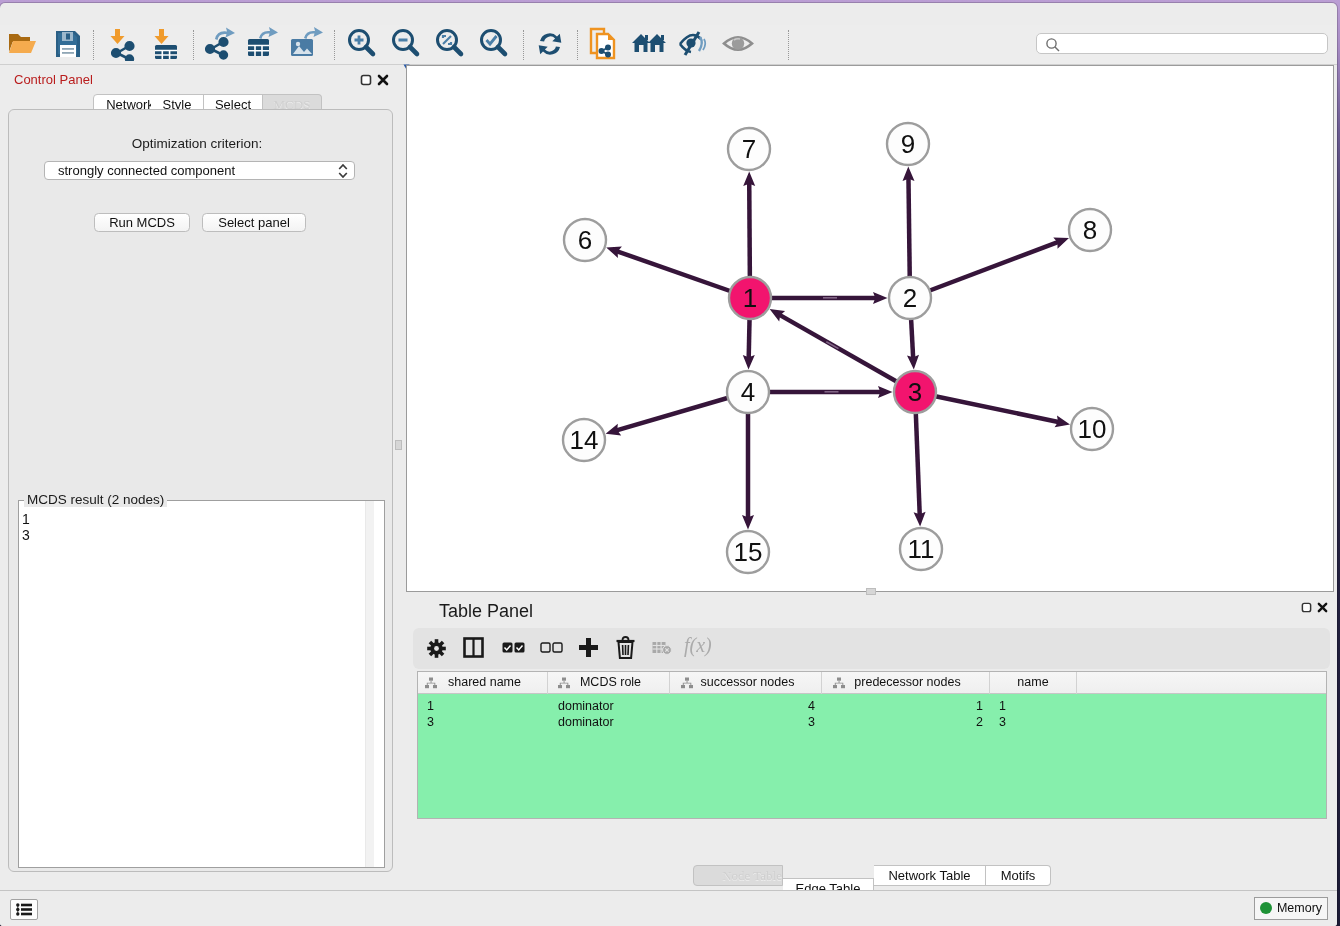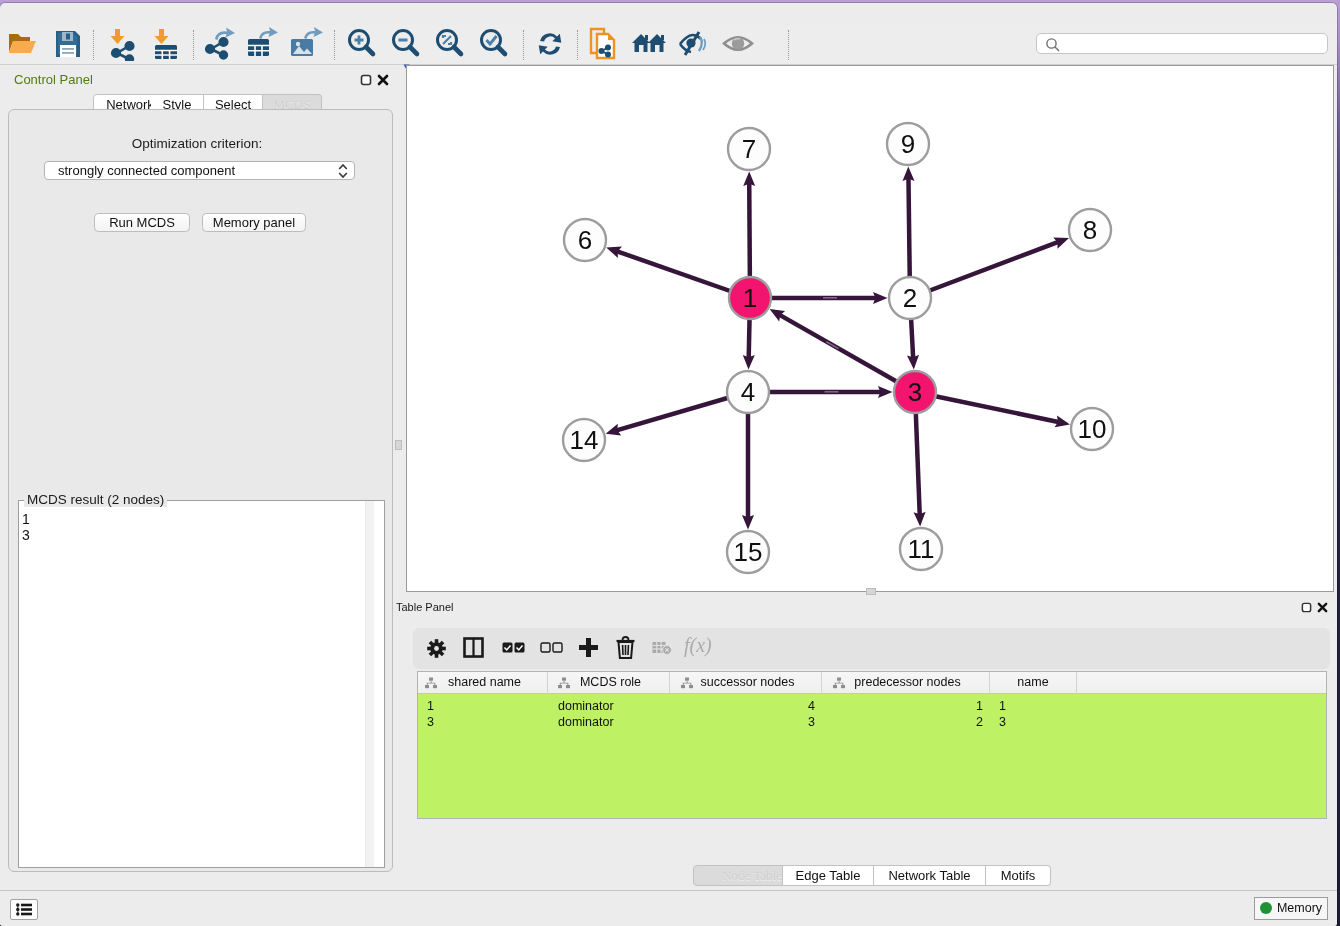--- a/index.html
+++ b/index.html
@@ -17,21 +17,21 @@
   font-size:13px; line-height:22px; color:#b6b6b6; }
 
 #toolbar { position:absolute; left:0; top:22px; width:1337px; height:40px;
   background:#ededed; border-bottom:1px solid #cfcfcf; }
 .tsep { position:absolute; top:5px; height:30px; width:0;
   border-left:1px dotted #989898; }
 .ticon { position:absolute; top:2px; }
 #searchbox { position:absolute; left:1036px; top:8px; width:292px; height:21px;
   background:#fff; border:1px solid #c6c6c6; border-radius:5px; }
 
-#cp-title { position:absolute; left:14px; top:69px; font-size:13px; color:#4d7c0f; }
+#cp-title { position:absolute; left:14px; top:69px; font-size:13px; color:#b91c1c; }
 .panehdr-btn { position:absolute; top:71px; }
 #cp-tabs { position:absolute; left:77px; top:91px; height:21px; }
 .tab { position:absolute; top:0; height:21px; background:#fff; border:1px solid #c2c2c2;
   font-size:13px; text-align:center; line-height:19px; color:#111; }
 .tab.selgray { background:#dbdbdb; color:#cfcfcf; text-shadow:0 1px 0 #eee;font-family:Liberation Serif, serif; }
 #cp-pane { position:absolute; left:8px; top:106px; width:385px; height:763px;
   background:#e9e9e9; border:1px solid #bcbcbc; border-radius:6px; }
 #opt-label { position:absolute; left:0; top:133px; width:394px; text-align:center;
   font-size:13.5px; color:#1c1c1c; }
 #combo { position:absolute; left:44px; top:158px; width:311px; height:19px; background:#fff;
@@ -50,24 +50,24 @@
 
 #netframe { position:absolute; left:406px; top:62px; width:928px; height:527px;
   border:1px solid #9b9b9b; background:#fff; }
 #net-titlebar { position:absolute; left:0; top:0; width:926px; height:21px;
   background:linear-gradient(#f3f3f3,#d9d9d9); border-bottom:1px solid #a8a8a8; }
 #net-title { position:absolute; width:100%; text-align:center; font-size:12.5px;
   line-height:21px; color:#111; font-weight:bold; }
 .tl { position:absolute; top:4px; width:13px; height:13px; border-radius:50%; }
 #net-canvas { position:absolute; left:0; top:22px; width:926px; height:503px; background:#fff; }
 
-#tp-title { position:absolute; left:396px; top:598px; font-size:11px; color:#1a1a1a; }
+#tp-title { position:absolute; left:439px; top:598px; font-size:18px; color:#1a1a1a; }
 #tp-toolbar { position:absolute; left:413px; top:625px; width:917px; height:41px;
   background:#e3e3e3; border-radius:6px; }
-#tbl { position:absolute; left:417px; top:668px; width:910px; height:148px; background:#bef264;
+#tbl { position:absolute; left:417px; top:668px; width:910px; height:148px; background:#86efac;
   border:1px solid #b3b3b3; }
 #tbl-hdr { position:absolute; left:0; top:0; width:908px; height:22px;
   background:linear-gradient(#f6f6f6,#efefef); border-bottom:1px solid #c6c6c6; }
 .hcol { position:absolute; top:0; height:22px; border-right:1px solid #d2d2d2; }
 .hcol span { display:block; text-align:center; font-size:12.5px; color:#111; line-height:21px; }
 .cell { position:absolute; font-size:12.5px; color:#111; }
 .hico { position:absolute; top:5px; }
 
 #bot-tabs { position:absolute; left:693px; top:862px; height:21px; }
 
@@ -252,21 +252,21 @@
   </div>
   <div id="cp-pane"></div>
   <div id="opt-label">Optimization criterion:</div>
   <div id="combo">strongly connected component
     <svg width="10" height="14" viewBox="0 0 10 14" style="position:absolute;right:6px;top:1.5px">
       <path d="M1.2 5 L5 1 L8.8 5" fill="none" stroke="#3c3c3c" stroke-width="1.7"></path>
       <path d="M1.2 9 L5 13 L8.8 9" fill="none" stroke="#3c3c3c" stroke-width="1.7"></path>
     </svg>
   </div>
   <div class="btn" style="left:94px;top:190px;width:96px;">Run MCDS</div>
-  <div class="btn" style="left:202px;top:190px;width:104px;">Memory panel</div>
+  <div class="btn" style="left:202px;top:190px;width:104px;">Select panel</div>
   <div id="mcds-group"></div>
   <div id="mcds-white"></div>
   <div id="mcds-scroll"></div>
   <div id="mcds-label">MCDS result (2 nodes)</div>
   <div id="mcds-text">1<br>3</div>
 
   <svg style="position:absolute;left:403px;top:61px" width="7" height="7" viewBox="0 0 7 7">
     <path d="M0.5 0.5 L6.5 0.5 L4 6.5 Z" fill="#2a5ba8"></path>
   </svg>
   <div id="netframe">
@@ -453,21 +453,21 @@
     <div class="cell" style="left:404px;top:27px;width:161px;text-align:right;">1</div>
     <div class="cell" style="left:581px;top:27px;">1</div>
     <div class="cell" style="left:9px;top:43px;">3</div>
     <div class="cell" style="left:140px;top:43px;">dominator</div>
     <div class="cell" style="left:252px;top:43px;width:145px;text-align:right;">3</div>
     <div class="cell" style="left:404px;top:43px;width:161px;text-align:right;">2</div>
     <div class="cell" style="left:581px;top:43px;">3</div>
   </div>
   <div id="bot-tabs">
     <div class="tab selgray" style="left:0;width:90px;border-radius:4px 0 0 4px;text-align:right;">Node Table</div>
-    <div class="tab" style="left:90px;width:91px;border-left:none;">Edge Table</div>
+    <div class="tab" style="left:90px;width:91px;border-left:none;margin-top:13px;">Edge Table</div>
     <div class="tab" style="left:181px;width:112px;border-left:none;">Network Table</div>
     <div class="tab" style="left:293px;width:65px;border-left:none;border-radius:0 4px 4px 0;">Motifs</div>
   </div>
   <div id="statusbar"></div>
   <div id="membtn"><span style="display:inline-block;width:12px;height:12px;border-radius:50%;background:#1f9237;vertical-align:-2px;margin-right:5px;"></span>Memory</div>
   <div id="listbtn">
     <svg width="16" height="13" viewBox="0 0 16 13" style="position:absolute;left:5px;top:3px">
       <g fill="#1a1a1a">
         <circle cx="1.8" cy="2" r="1.7"></circle>
           <circle cx="1.8" cy="6.5" r="1.7"></circle>

